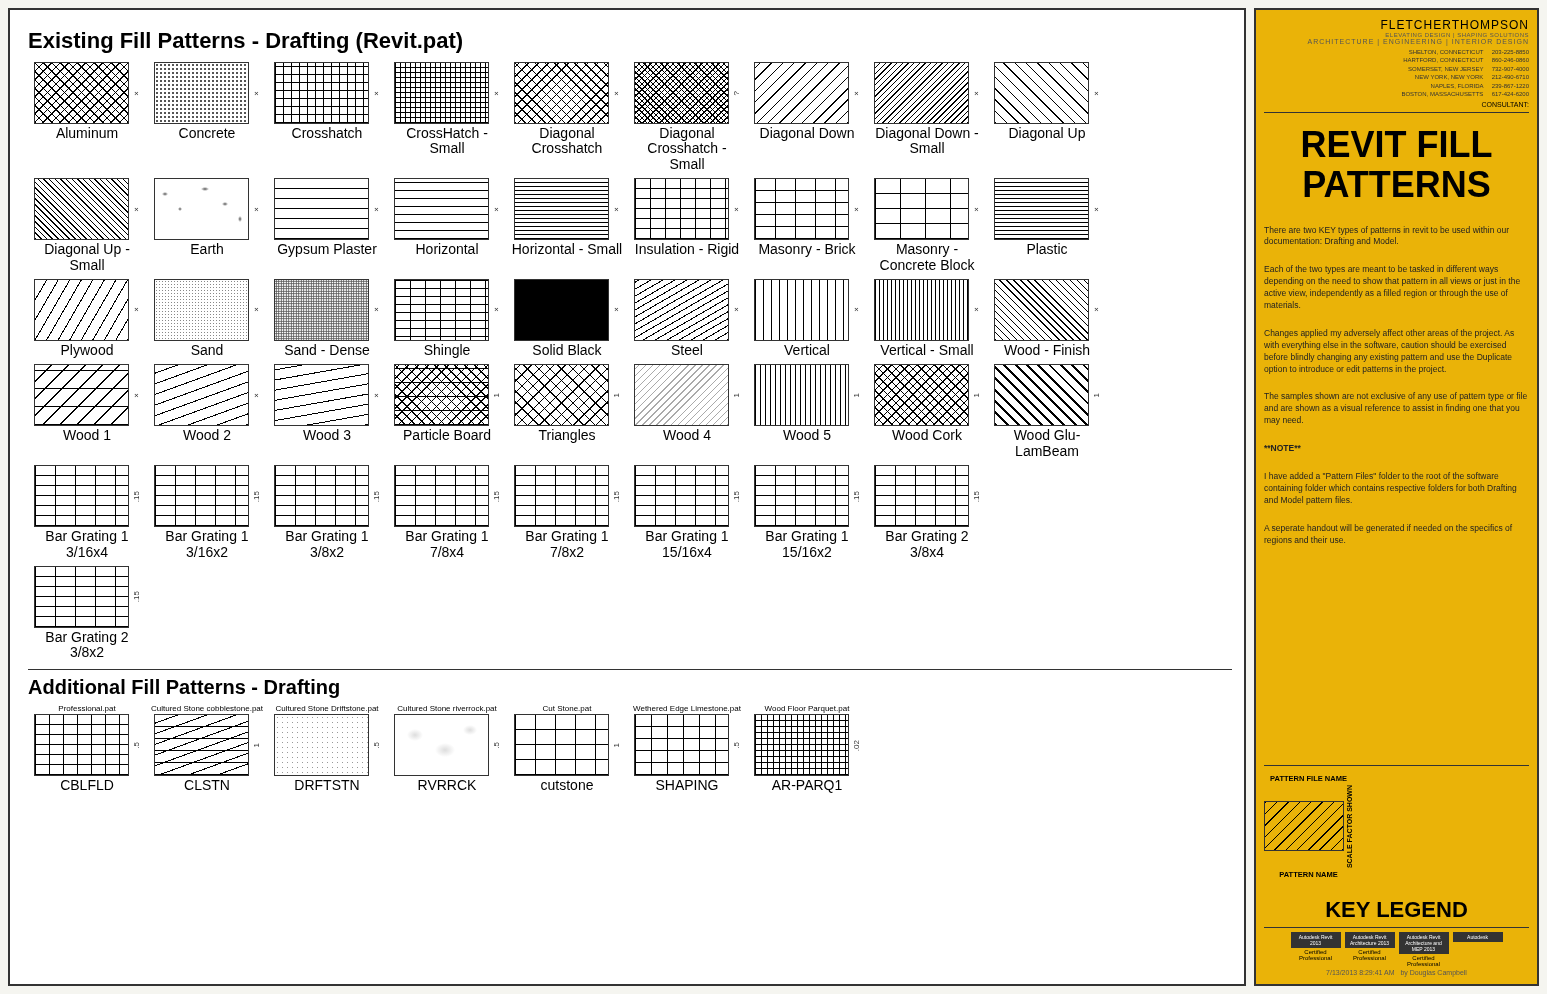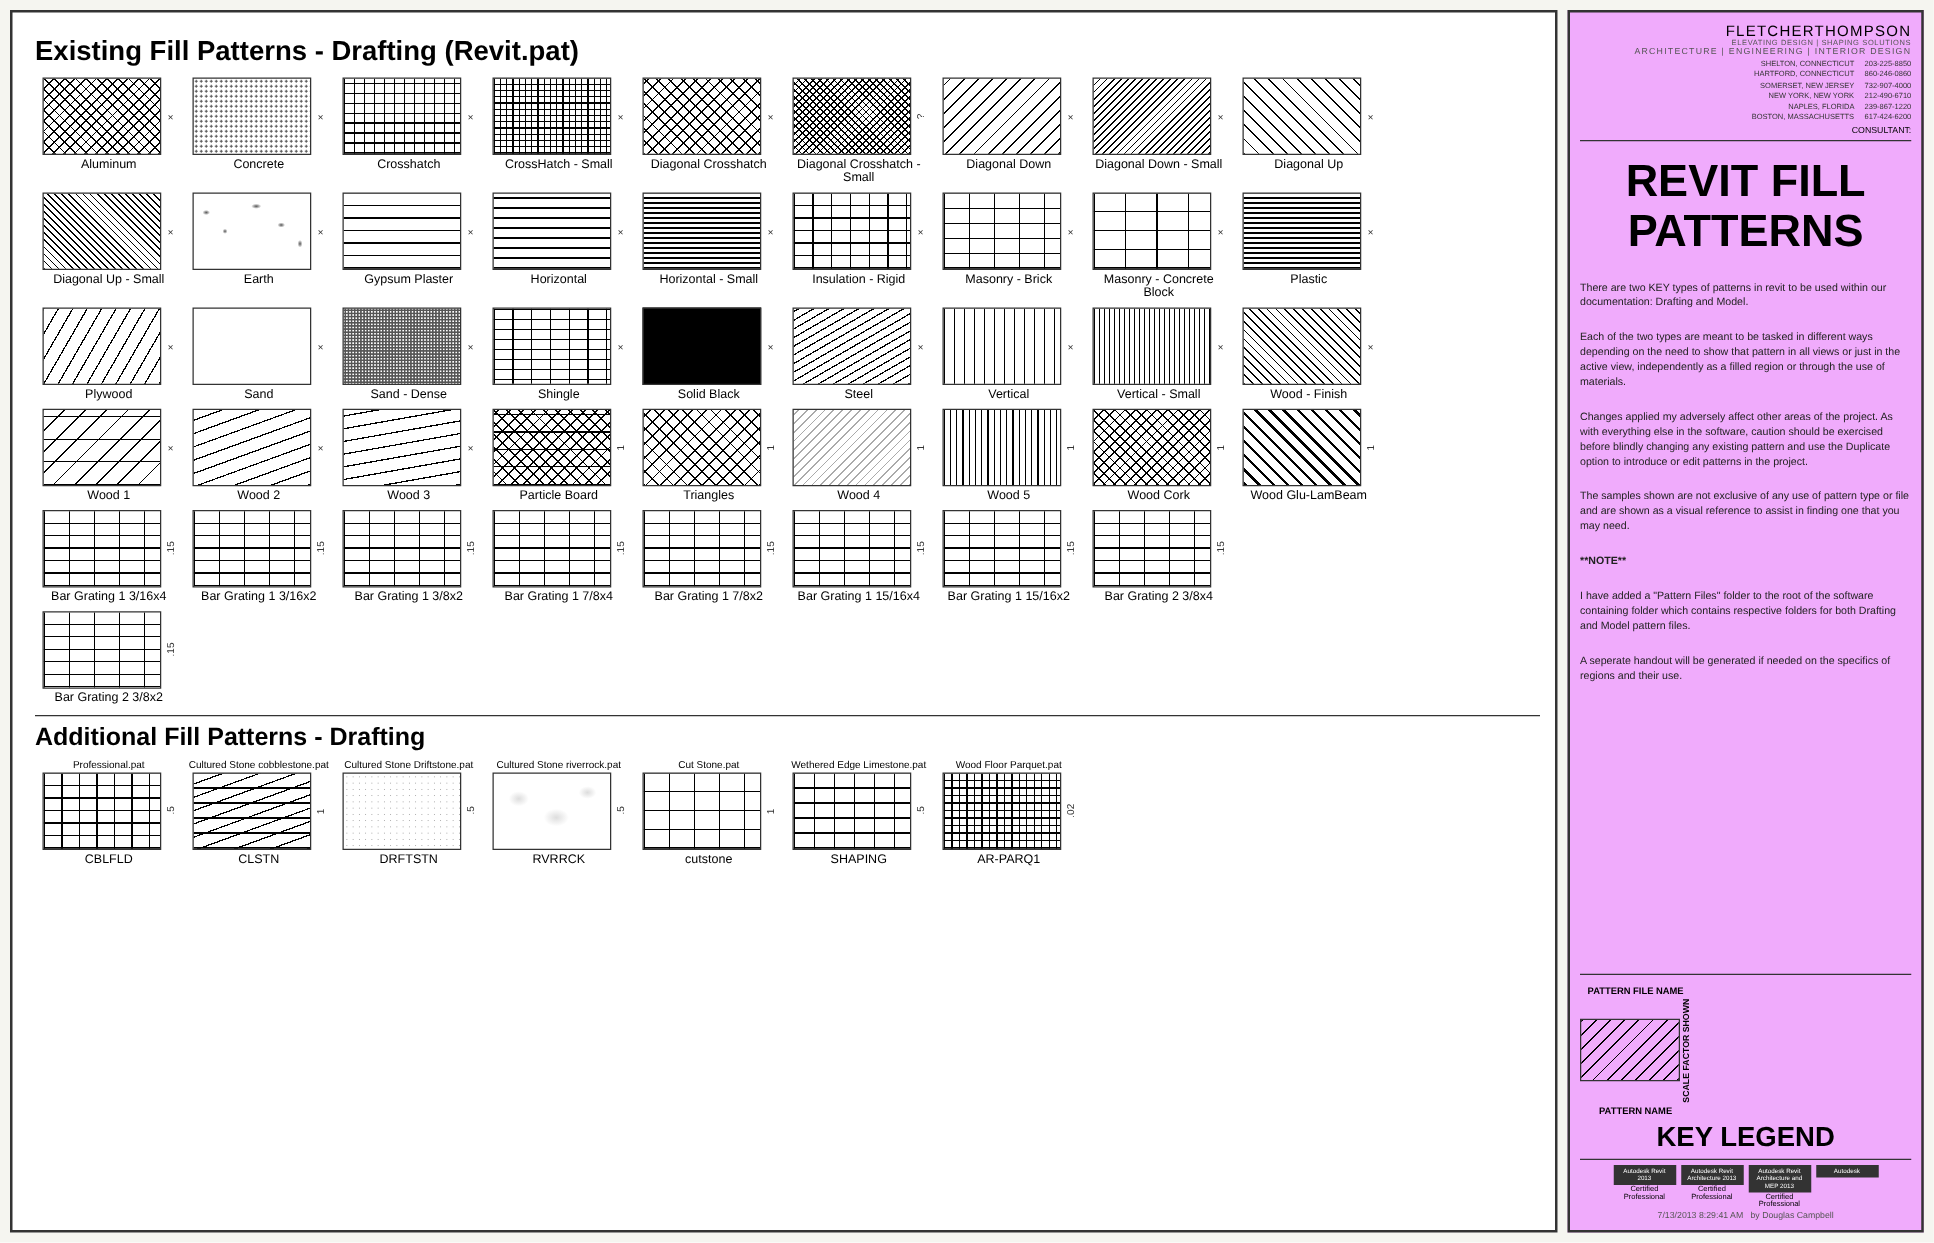--- a/index.html
+++ b/index.html
@@ -19,21 +19,21 @@
       border: 2px solid #333;
       margin: 8px;
       background: #fff;
       overflow: hidden;
     }
 
     .right-panel {
       width: 285px;
       border: 2px solid #333;
       margin: 8px 8px 8px 0;
-      background: #f0abfc;
+      background: #eab308;
       padding: 8px;
       display: flex;
       flex-direction: column;
       overflow: hidden;
     }
 
     .section-title {
       font-size: 22px;
       font-weight: bold;
       margin-bottom: 8px;
@@ -76,21 +76,21 @@
       font-size: 8px;
       writing-mode: vertical-rl;
       text-orientation: mixed;
       transform: rotate(180deg);
       align-self: center;
       color: #333;
       margin-left: 1px;
     }
 
     .pattern-name {
-      font-size: 10px;
+      font-size: 14px;
       text-align: center;
       margin-top: 2px;
       width: 115px;
       line-height: 1.1;
     }
 
     
     .pat-aluminum {
       background: repeating-linear-gradient(
         -45deg,
@@ -498,21 +498,21 @@
       writing-mode: vertical-rl;
       text-orientation: mixed;
       transform: rotate(180deg);
       font-weight: bold;
     }
 
     .key-legend-title {
       font-size: 22px;
       font-weight: bold;
       text-align: center;
-      margin-top: 4px;
+      margin-top: 18px;
     }
 
     .bottom-logos {
       display: flex;
       gap: 4px;
       margin-top: 4px;
       border-top: 1px solid #333;
       padding-top: 4px;
       justify-content: center;
     }

